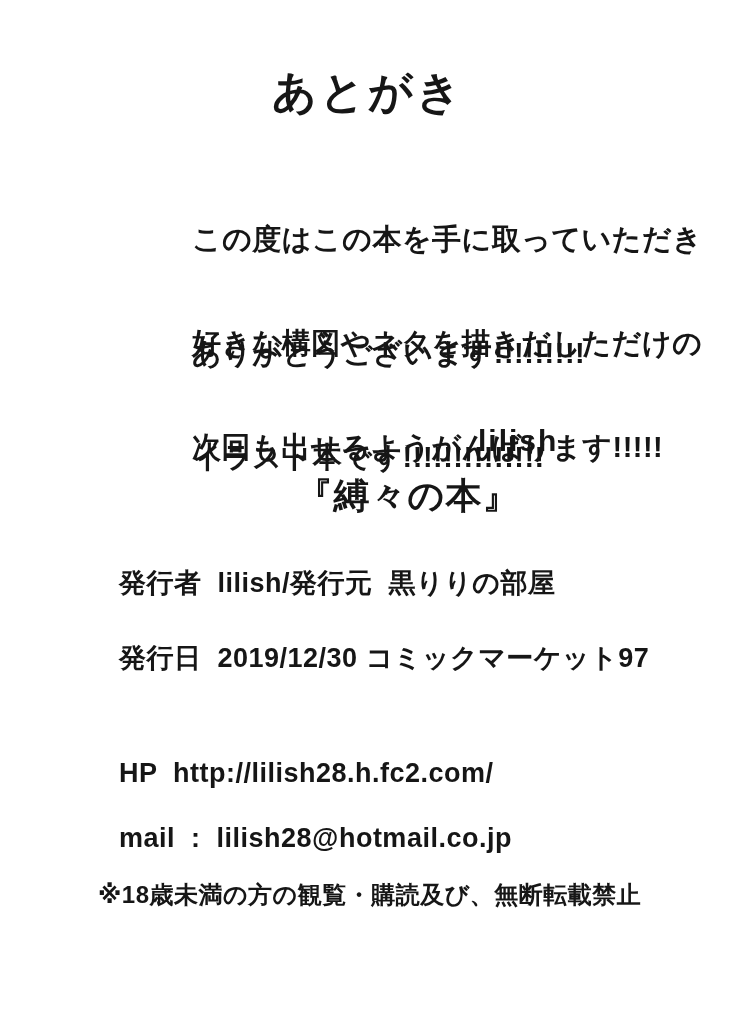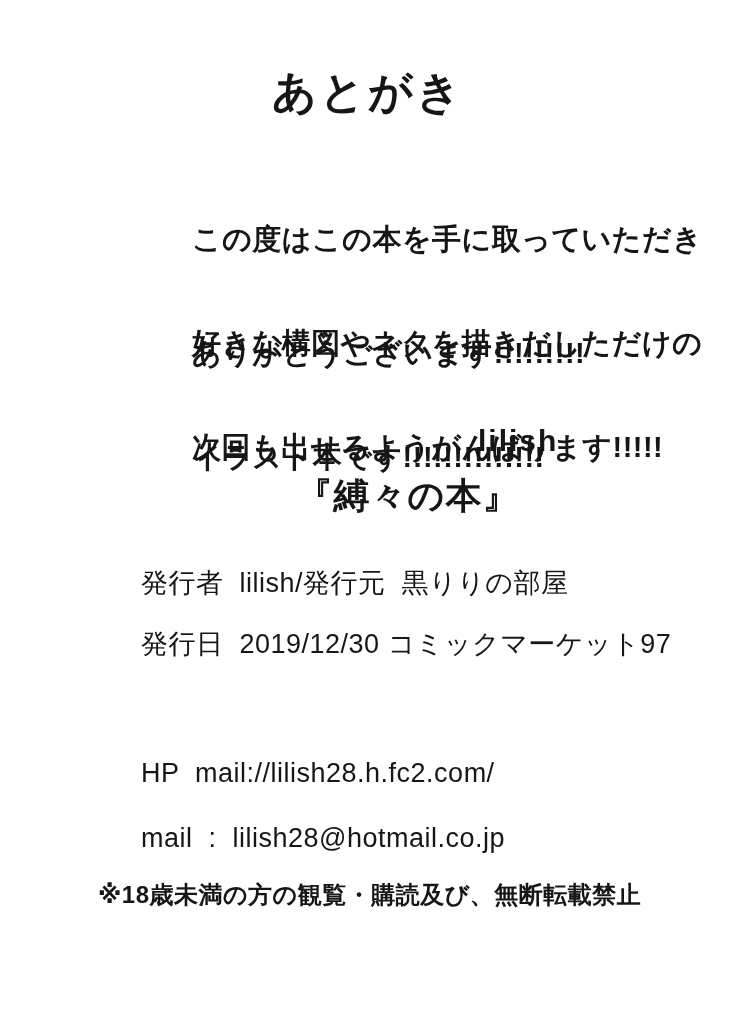--- a/index.html
+++ b/index.html
@@ -57,28 +57,27 @@
     font-size: 36px;
     font-weight: 700;
     letter-spacing: 1px;
     line-height: 1.2;
     padding-left: 40px;
   }
   .colophon-line {
     position: absolute;
     left: 119px;
     font-size: 27px;
-    font-weight: 400;
+    font-weight: 700;
     letter-spacing: 0.5px;
     line-height: 1.2;
     white-space: pre;
-    margin-left: 22px;
   }
   .colo-0 { top: 567px; }
-  .colo-1 { top: 628px; }
+  .colo-1 { top: 642px; }
   .colo-2 { top: 694px; }
   .colo-3 { top: 757px; }
   .colo-4 { top: 822px; text-align: center; }
   .disclaimer {
     position: absolute;
     left: 98px;
     top: 881px;
     font-size: 24px;
     font-weight: 600;
     letter-spacing: 0.5px;
@@ -109,19 +108,19 @@
 
   <div class="signature">lilish</div>
 
   <div class="book-title">『縛々の本』</div>
 
   <div class="colophon-line colo-0">発行者  lilish/発行元  黒りりの部屋</div>
 
   <div class="colophon-line colo-1">発行日  2019/12/30 コミックマーケット97</div>
 
 
-  <div class="colophon-line colo-3">HP  mail://lilish28.h.fc2.com/</div>
+  <div class="colophon-line colo-3">HP  http://lilish28.h.fc2.com/</div>
 
   <div class="colophon-line colo-4">mail  :  lilish28@hotmail.co.jp</div>
 
   <div class="disclaimer">※18歳未満の方の観覧・購読及び、無断転載禁止</div>
 
 </div>
 
 </body></html>

